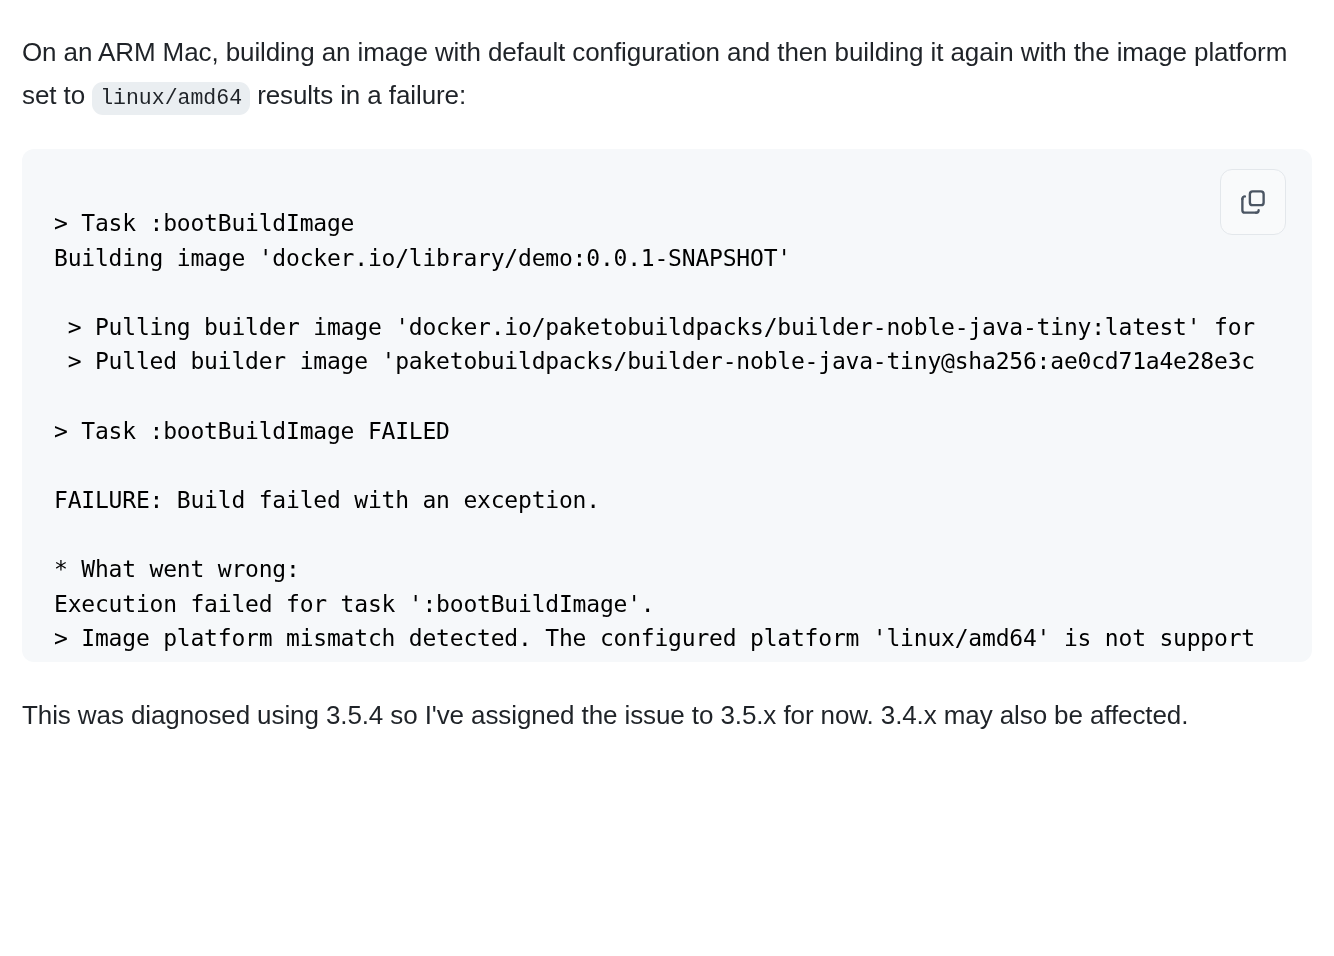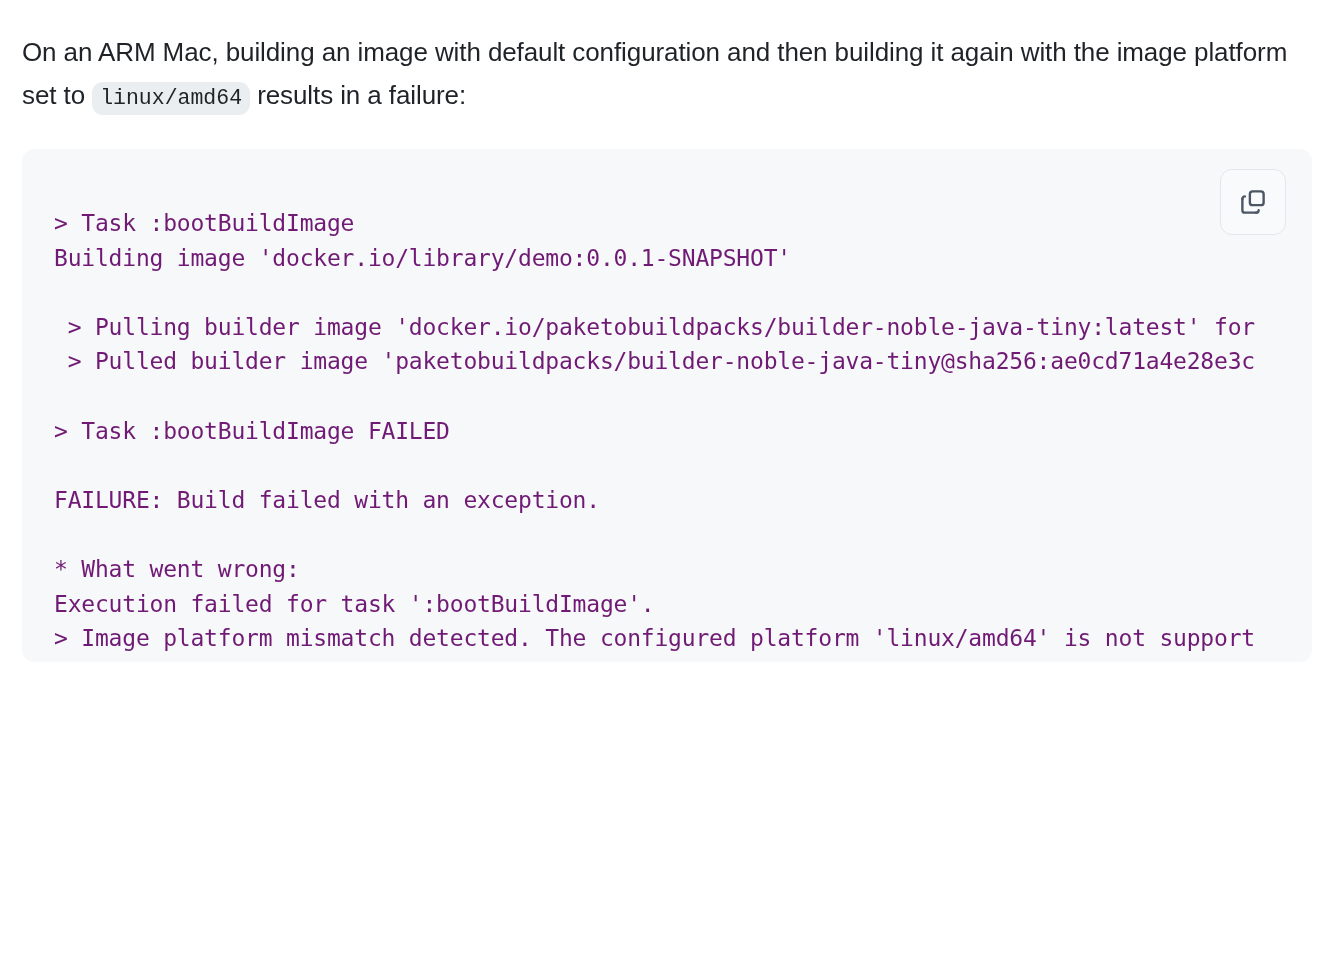--- a/index.html
+++ b/index.html
@@ -63,21 +63,21 @@
     overflow: hidden;
     box-sizing: border-box;
   }
   .codeblock {
     position: absolute;
     top: 34px;
     left: 32px;
     font-family: "DejaVu Sans Mono", "Liberation Mono", monospace;
     font-size: 23px;
     line-height: 34.6px;
-    color: #701a75;
+    color: #000000;
     white-space: pre;
     letter-spacing: -0.2px;
   }
   .code-line { display: block; height: 34.6px; }
   .code-line.blank { height: 34.6px; }
 
   .copy-button {
     position: absolute;
     top: 20px;
     right: 26px;
@@ -116,14 +116,15 @@
           <path d="M14.5 20.5a2 2 0 0 0 2-2"></path>
         </svg>
       </span>
     </button>
 
     <pre class="codeblock"><span class="code-line">&gt; Task :bootBuildImage</span><span class="code-line">Building image 'docker.io/library/demo:0.0.1-SNAPSHOT'</span><span class="code-line blank"></span><span class="code-line"> &gt; Pulling builder image 'docker.io/paketobuildpacks/builder-noble-java-tiny:latest' for</span><span class="code-line"> &gt; Pulled builder image 'paketobuildpacks/builder-noble-java-tiny@sha256:ae0cd71a4e28e3c</span><span class="code-line blank"></span><span class="code-line">&gt; Task :bootBuildImage FAILED</span><span class="code-line blank"></span><span class="code-line">FAILURE: Build failed with an exception.</span><span class="code-line blank"></span><span class="code-line">* What went wrong:</span><span class="code-line">Execution failed for task ':bootBuildImage'.</span><span class="code-line">&gt; Image platform mismatch detected. The configured platform 'linux/amd64' is not support</span></pre>
 
   </div>
 
 
+  <p class="para para-4">This was diagnosed using 3.5.4 so I've assigned the issue to 3.5.x for now. 3.4.x may also be affected.</p>
 
 </div>
 
 </body></html>

